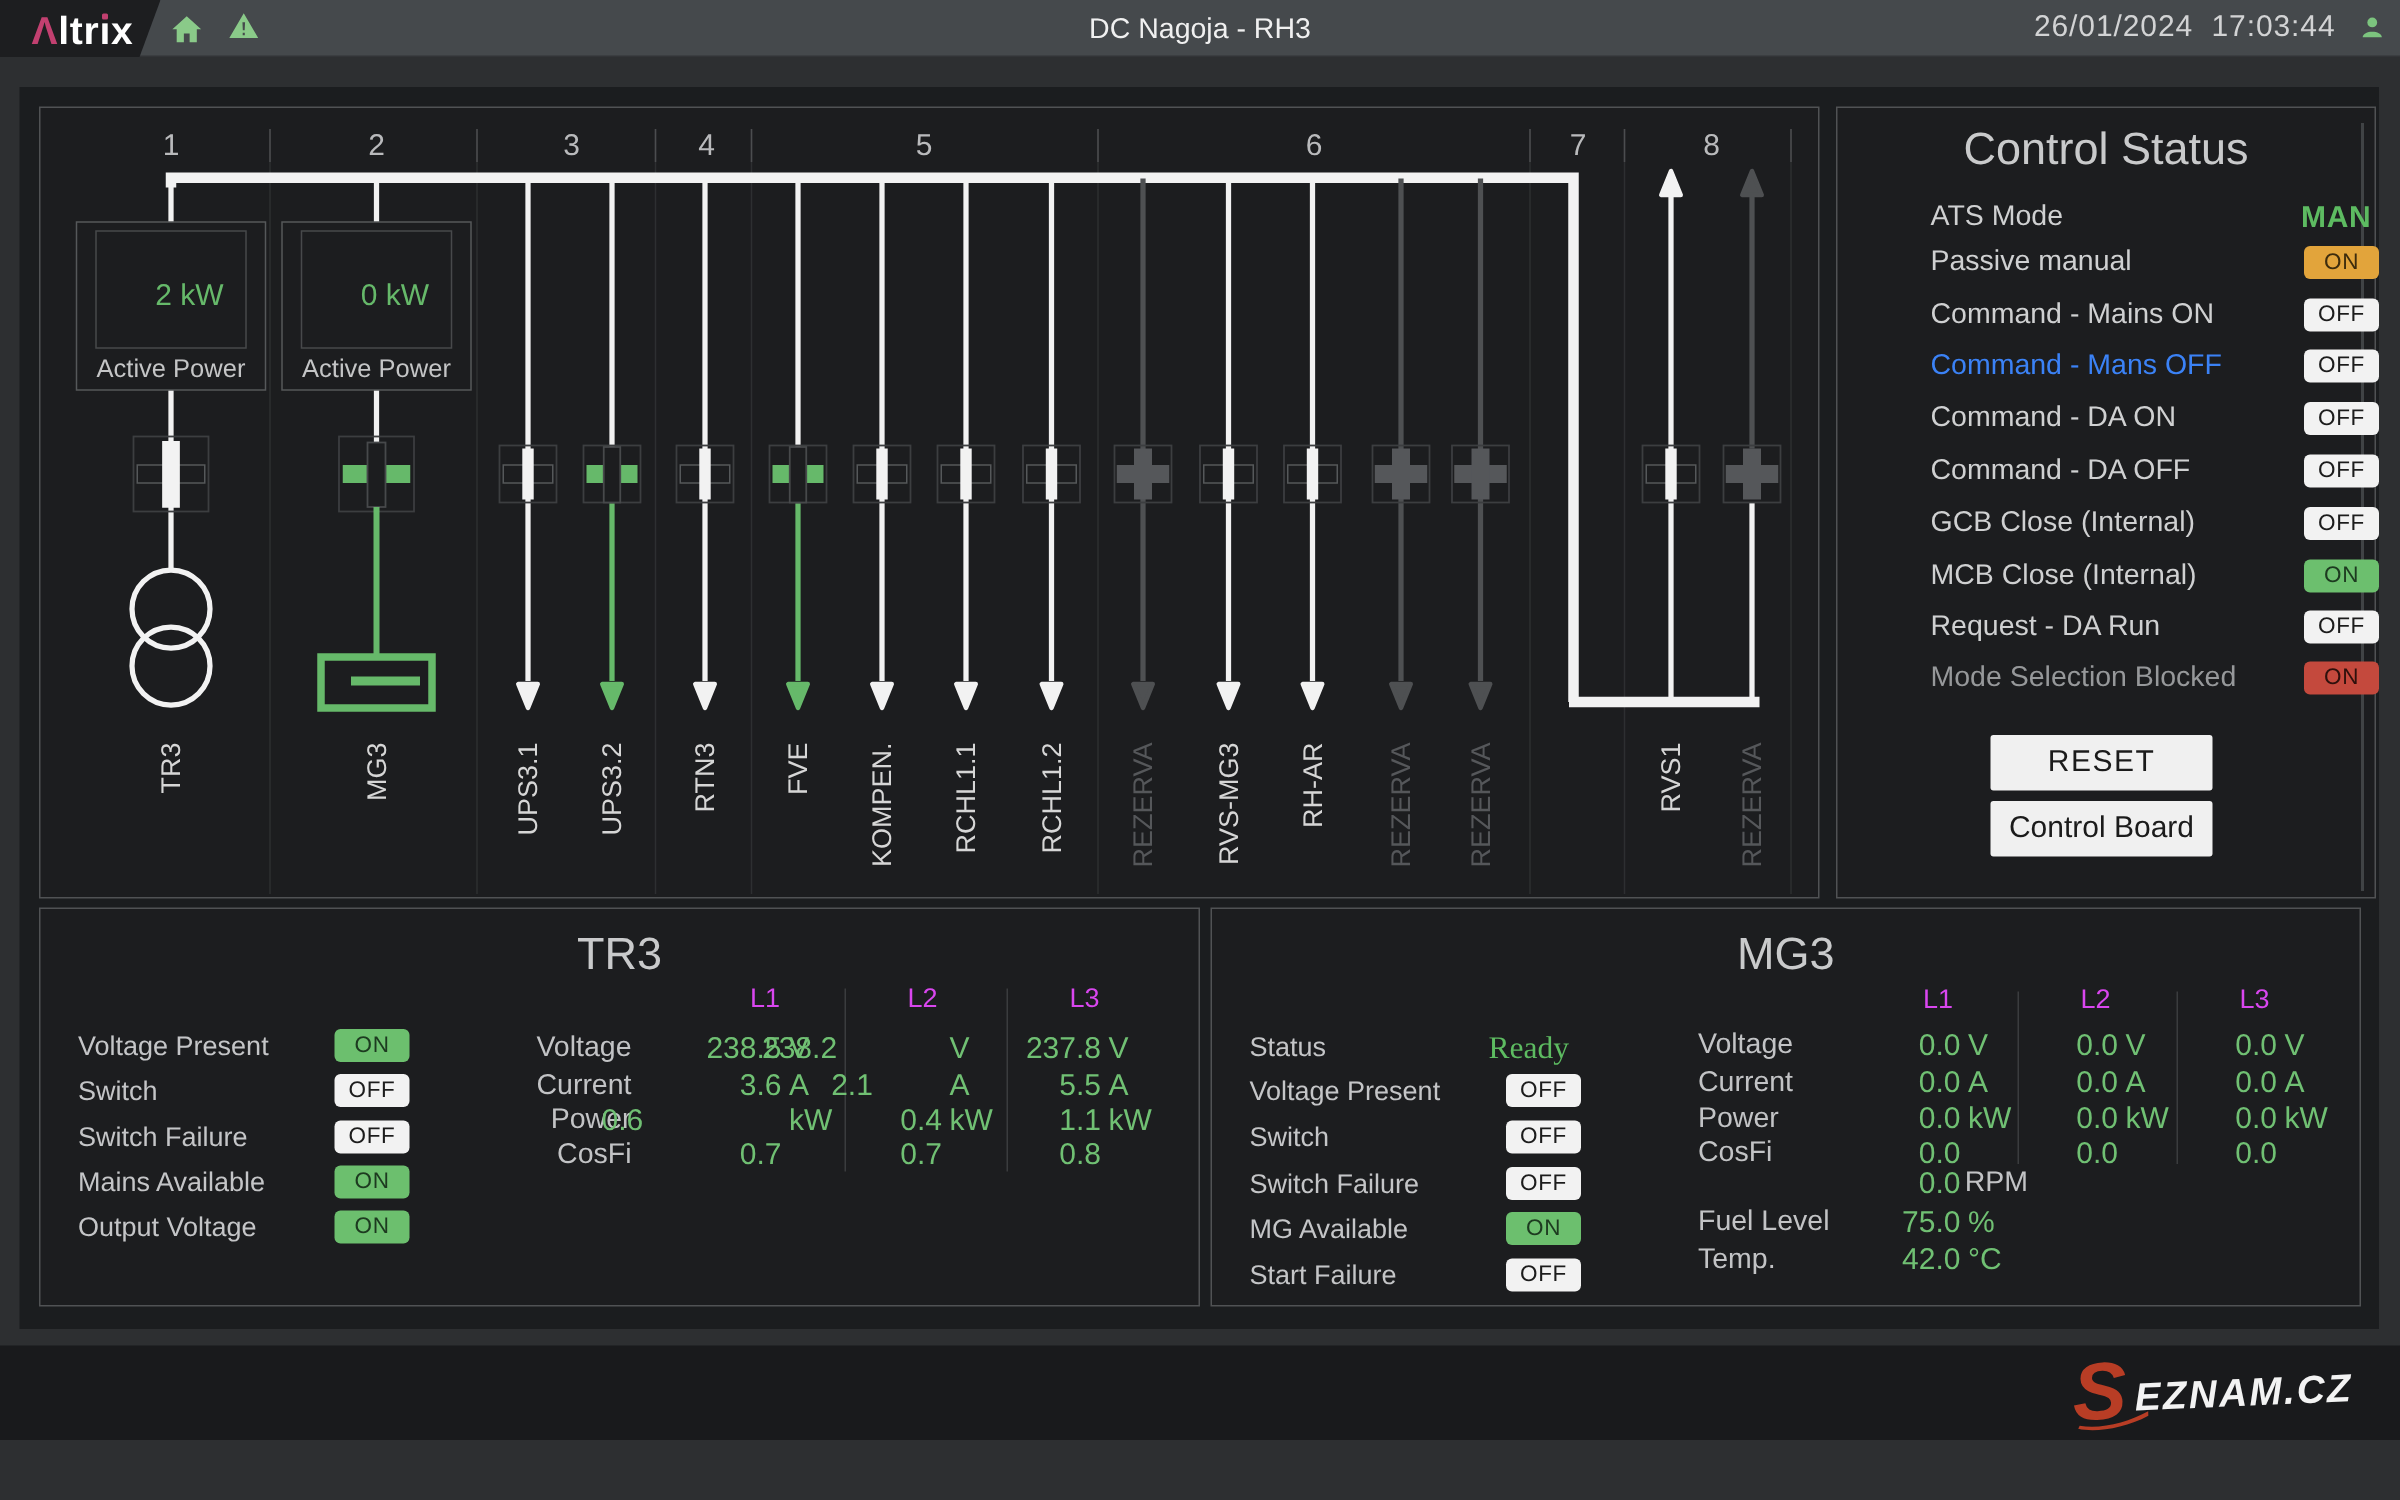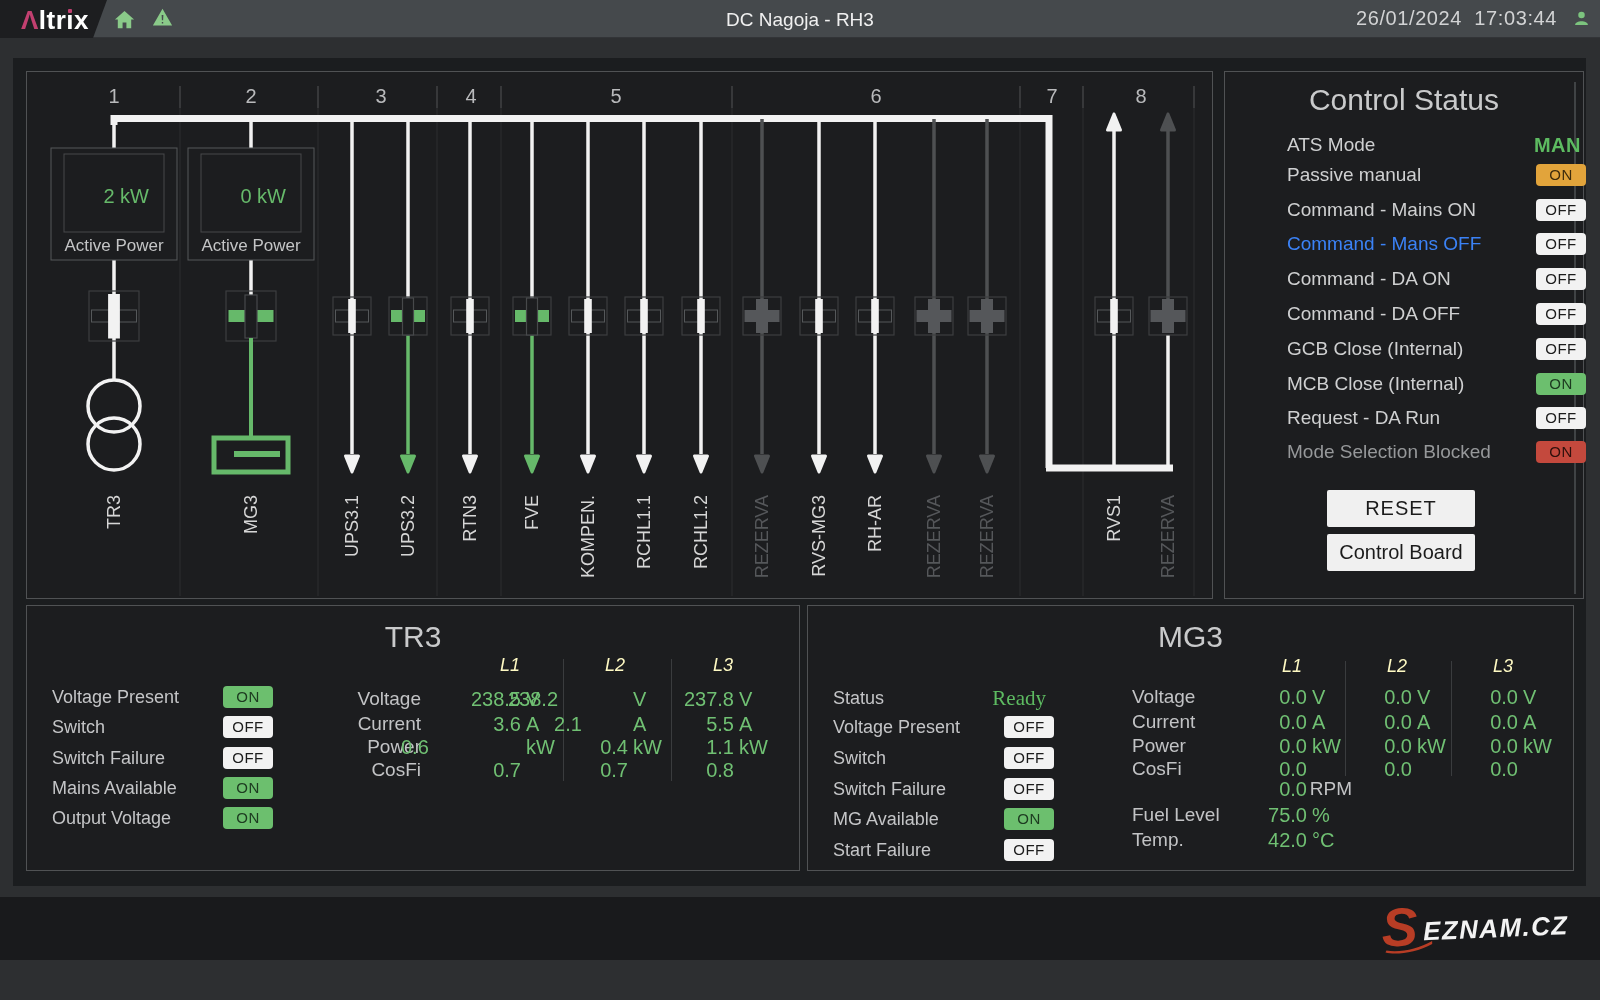--- a/index.html
+++ b/index.html
@@ -4,21 +4,21 @@
 html,body { width:1600px; height:1000px; background:#2d2f31; font-family:"Liberation Sans",sans-serif; overflow:hidden; }
 .panel { position:absolute; background:#1c1d1f; border:1px solid #505254; }
 .bdg { display:inline-block; width:50px; height:22px; line-height:22px; text-align:center;
    font-size:15px; border-radius:4px; letter-spacing:.5px; }
 .crow { position:absolute; left:25px; width:299px; height:26px; display:flex; align-items:center;
    justify-content:space-between; font-size:19px;margin-left:37px; }
 .srow { position:absolute; left:25px; width:221px; height:26px; display:flex; align-items:center;
    justify-content:space-between; font-size:18px; color:#c4c5c7; }
 .rdy { color:#5dbb61; font-size:21px;font-family:Liberation Serif, serif; }
 .tc { position:absolute; width:120px; }
-.tc.hdr { color:#fef9c3; font-size:18px; text-align:center;font-style:italic; }
+.tc.hdr { color:#d946ef; font-size:18px; text-align:center; }
 .tc.val { color:#70c073; font-size:20px; }
 .tc.lab { color:#c2c3c5; font-size:19px; }
 .ptitle { position:absolute; width:100%; text-align:center; color:#c9cacb; }
 </style></head>
 <body>
 
 <div style="position:absolute;left:0;top:0;width:1600px;height:38px;background:#45494c;border-bottom:1px solid #323437"></div>
 <div style="position:absolute;left:13px;top:58px;width:1573px;height:828px;background:#1b1d1f"></div>
 <div style="position:absolute;left:0;top:897px;width:1600px;height:63px;background:#191a1c"></div>
 <div style="position:absolute;left:0;top:0;width:120px;height:38px;background:#1d1e20;clip-path:polygon(0 0,107px 0,93px 38px,0 38px)"></div>

